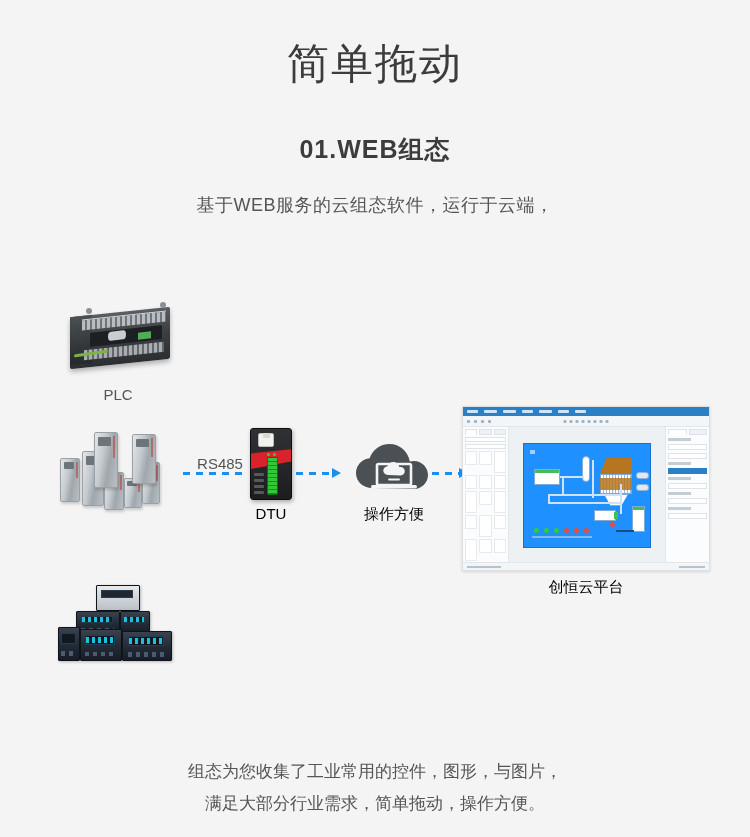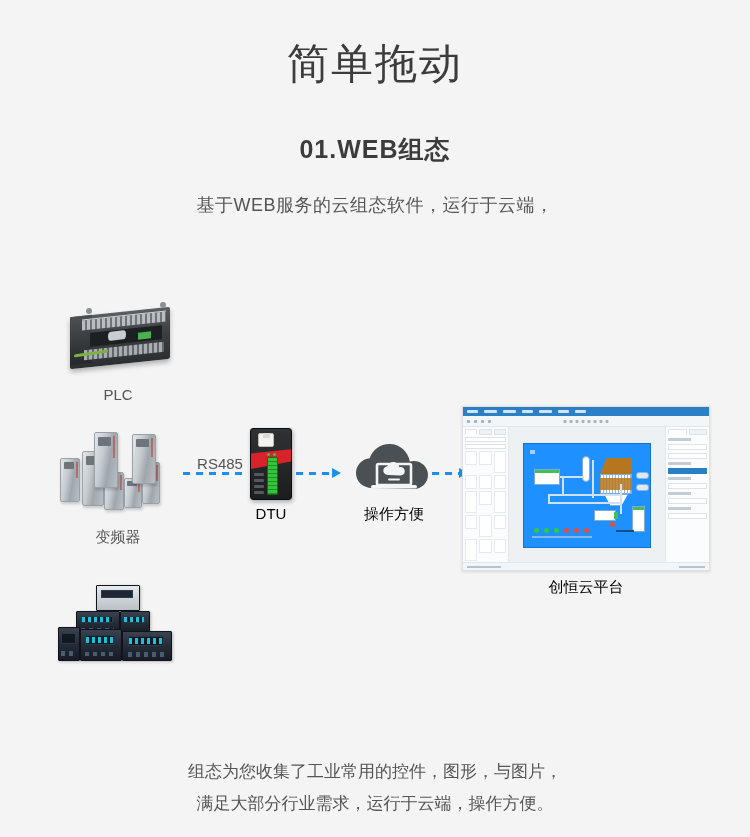--- a/index.html
+++ b/index.html
@@ -275,21 +275,20 @@
 
   <div class="inv-wrap">
     <div class="inv" style="left:0px;  bottom:8px; width:20px; height:44px;"></div>
     <div class="inv" style="left:22px; bottom:4px; width:22px; height:55px;"></div>
     <div class="inv" style="left:44px; bottom:0px; width:20px; height:38px;"></div>
     <div class="inv" style="left:34px; bottom:22px; width:24px; height:56px;"></div>
     <div class="inv" style="left:64px; bottom:2px; width:18px; height:30px;"></div>
     <div class="inv" style="left:82px; bottom:6px; width:18px; height:42px;"></div>
     <div class="inv" style="left:72px; bottom:26px; width:24px; height:50px;"></div>
   </div>
-  <div class="dev-label" style="left:43px; top:528px;">变频器</div>
 
   <div class="mtr-wrap">
     <div class="mtr" style="left:38px; top:0px;  width:44px; height:26px; background:linear-gradient(180deg,#e8eaec,#b9c0c6);">
       <div class="mtr-scr" style="background:#1f2832;"></div>
     </div>
     <div class="mtr" style="left:18px; top:26px; width:44px; height:24px;">
       <div class="mtr-scr"></div>
         <div class="mtr-dig"></div>
         <div class="mtr-btns"></div>
     </div>
@@ -477,16 +476,16 @@
     <div class="sw-status">
       <span class="sw-status-seg" style="width:34px;"></span>
       <span class="sw-status-seg" style="width:26px;"></span>
     </div>
   </div>
 
   <div class="node-label" style="left:526px; top:578px; width:120px;">创恒云平台</div>
 
   <div class="footer">
     <div>组态为您收集了工业常用的控件，图形，与图片，</div>
-    <div>满足大部分行业需求，运行于云端，操作方便。</div>
+    <div>满足大部分行业需求，简单拖动，操作方便。</div>
   </div>
 
 </div>
 
 </body></html>

